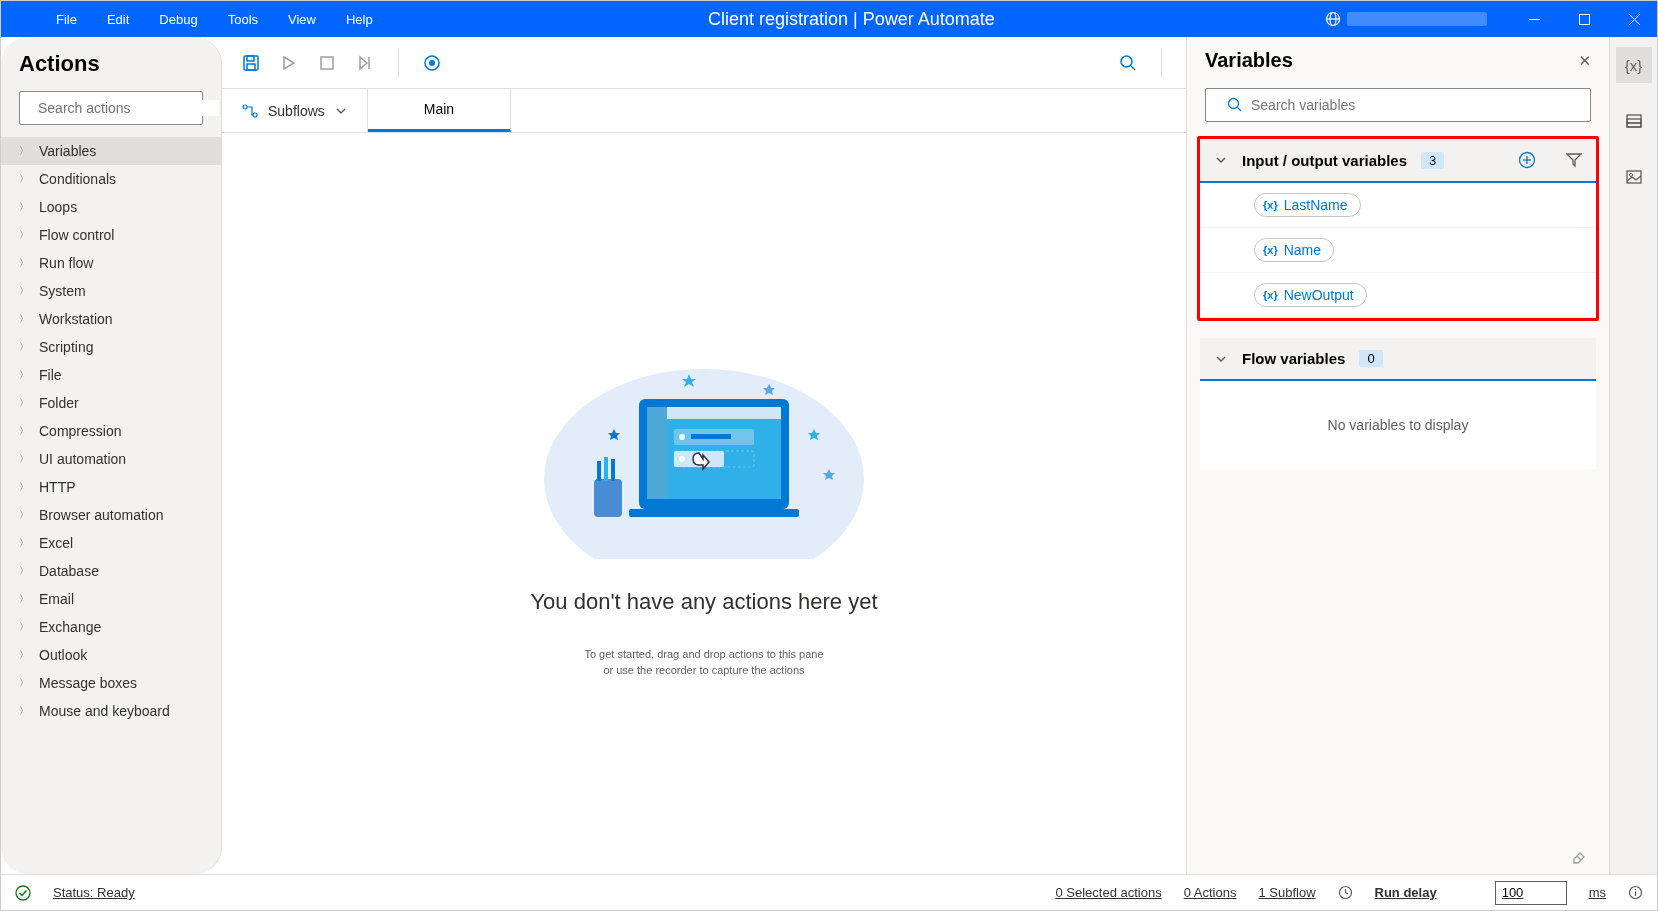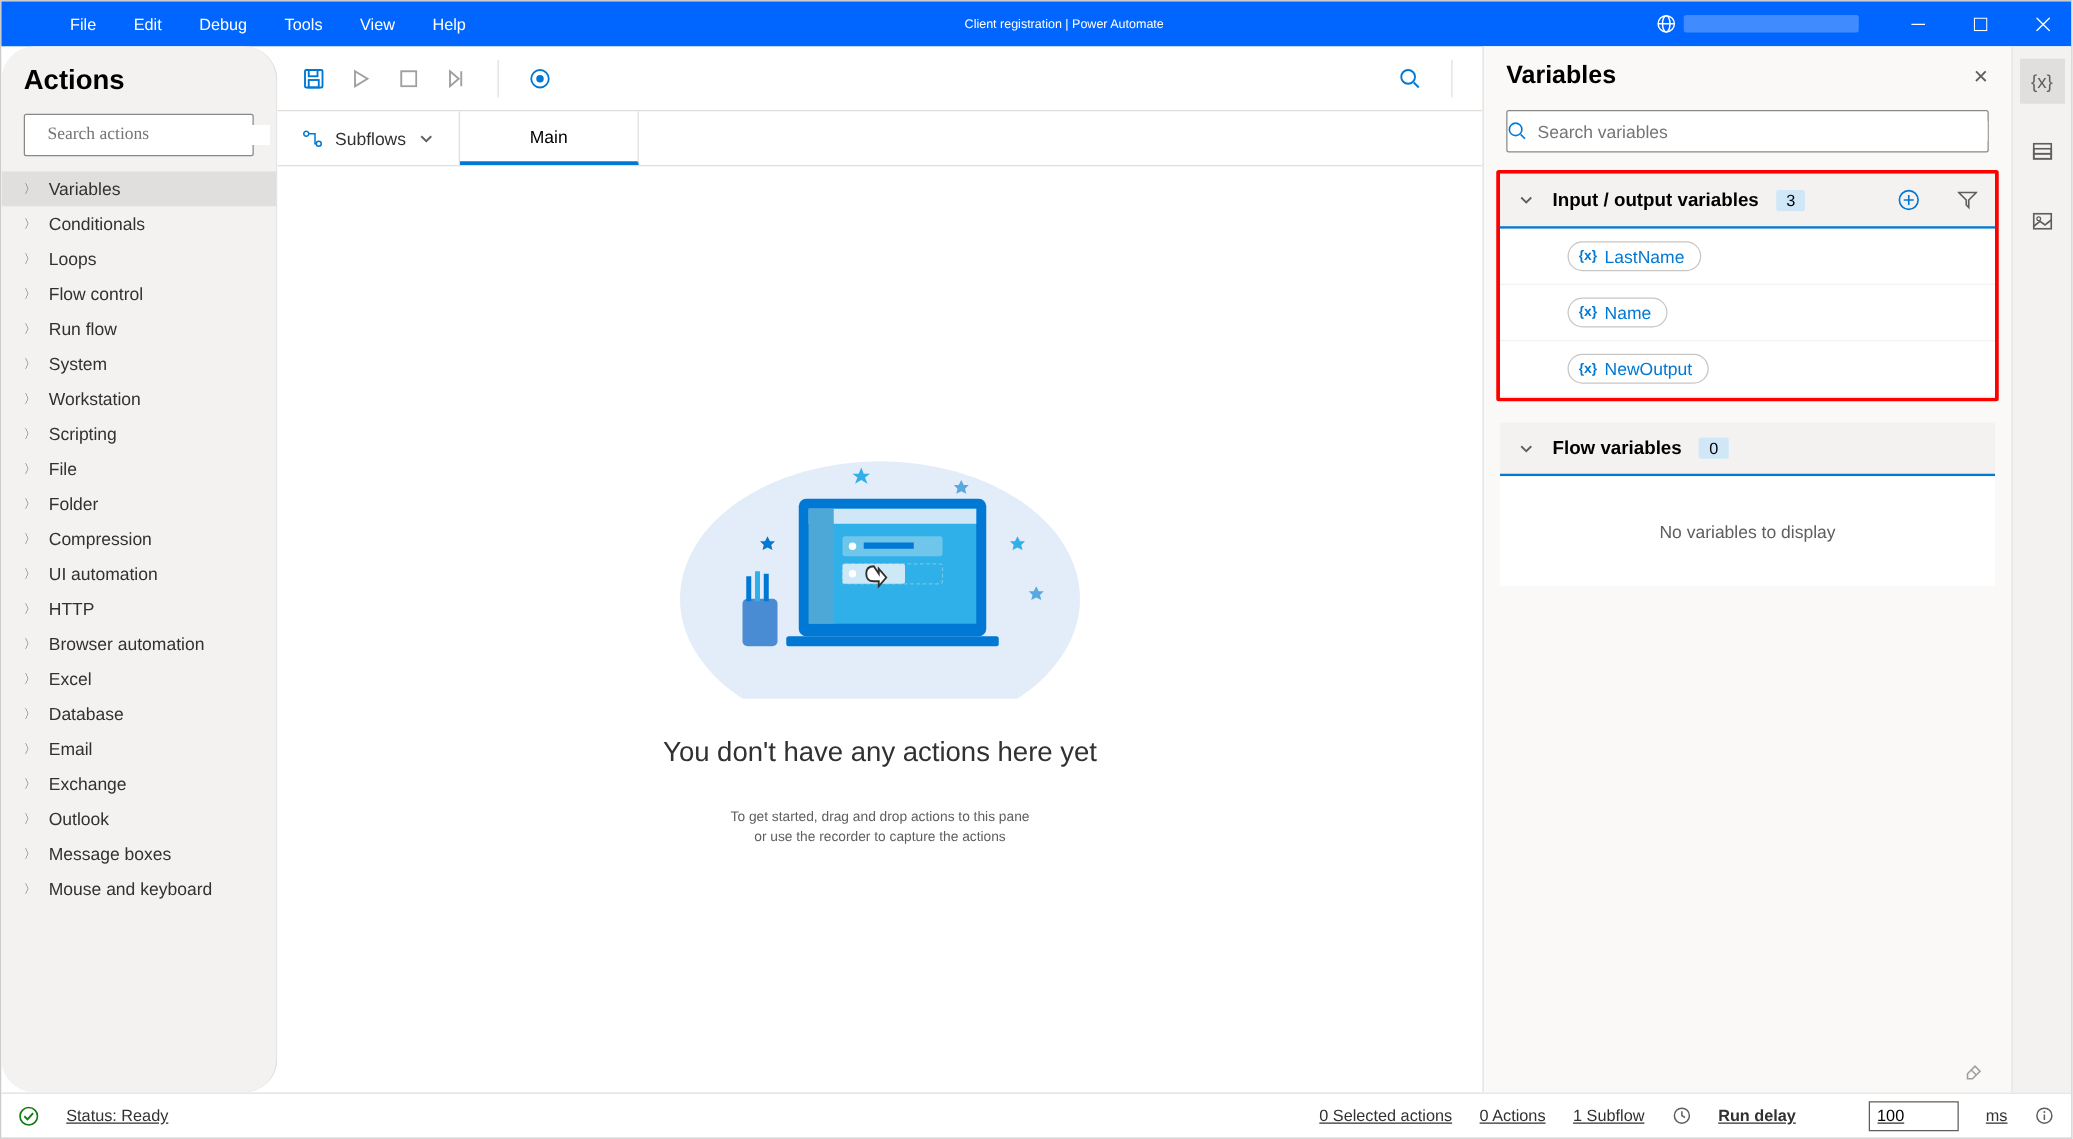--- a/index.html
+++ b/index.html
@@ -1,31 +1,31 @@
 <!DOCTYPE html>
 <html><head>
 <meta charset="utf-8">
 <style>
 * { margin: 0; padding: 0; box-sizing: border-box; font-family: 'Segoe UI', sans-serif; }
 body { width: 1658px; height: 911px; overflow: hidden; background: #fff; display: flex; flex-direction: column; border: 1px solid #ccc; }
 
 .titlebar { height: 36px; background: #0066ff; color: white; display: flex; align-items: center; font-size: 13px; }
 .menubar { display: flex; gap: 0; padding-left: 40px; }
 .menubar span { padding: 0 15px; cursor: pointer; }
-.titlebar-center { flex: 1; text-align: center; font-size: 10px; }
+.titlebar-center { flex: 1; text-align: center; font-size: 18px; }
 .titlebar-right { display: flex; align-items: center; gap: 4px; padding-right: 0; }
 .tenant-badge { display:flex; align-items:center; gap:6px; padding:2px 10px; margin-right:10px; }
 .winbtn { width: 46px; height: 36px; display: flex; align-items: center; justify-content: center; cursor: pointer; }
 
 .main-area { flex: 1; display: flex; overflow: hidden; }
 
 .actions-panel { width: 221px; background: #f3f2f1; display: flex; flex-direction: column; border-right: 1px solid #e1dfdd; border-radius: 27px; }
 .actions-header { padding: 14px 18px 10px; font-size: 22px; font-weight: 600; }
 .actions-search { margin: 4px 18px 12px; height: 34px; border: 1px solid #8a8886; background: white; display: flex; align-items: center; padding: 0 10px; gap: 8px; border-radius: 2px; }
-.actions-search input { border: none; outline: none; flex: 1; font-size: 14px; font-family: Liberation Serif, serif; }
+.actions-search input { border: none; outline: none; flex: 1; font-size: 14px; }
 .actions-list { flex: 1; overflow-y: auto; }
 .action-cat { display: flex; align-items: center; padding: 6px 18px; font-size: 14px; color: #323130; cursor: pointer; gap: 10px; }
 .action-cat.sel { background: #e1dfdd; }
 .chev { font-size: 10px; color: #605e5c; }
 
 .center-panel { flex: 1; display: flex; flex-direction: column; }
 .toolbar { height: 52px; border-bottom: 1px solid #e1dfdd; display: flex; align-items: center; padding: 0 18px; gap: 16px; }
 .tool-btn { width: 22px; height: 22px; display: flex; align-items: center; justify-content: center; cursor: pointer; }
 .tool-sep { width: 1px; height: 30px; background: #e1dfdd; margin: 0 6px; }
 .toolbar-spacer { flex: 1; }
@@ -36,21 +36,21 @@
 
 .canvas { flex: 1; display: flex; flex-direction: column; align-items: center; justify-content: center; color: #605e5c; }
 .canvas h2 { font-size: 22px; font-weight: 400; color: #323130; margin-top: 30px; }
 .canvas p { font-size: 11px; margin-top: 31px; text-align: center; line-height: 1.5; }
 .illustration { width: 330px; height: 230px; position: relative; }
 
 .vars-panel { width: 423px; background: #faf9f8; border-left: 1px solid #e1dfdd; display: flex; flex-direction: column; padding-bottom: 8px; }
 .vars-header { display: flex; align-items: center; padding: 12px 18px; }
 .vars-header h3 { font-size: 20px; font-weight: 600; flex: 1; }
 .close-x { cursor: pointer; color: #605e5c; font-size: 15px; }
-.vars-search { margin: 4px 18px 14px; height: 34px; border: 1px solid #8a8886; background: white; display: flex; align-items: center; padding: 0 0; gap: 8px; border-radius: 2px; }
+.vars-search { margin: 4px 18px 14px; height: 34px; border: 1px solid #8a8886; background: white; display: flex; align-items: center; padding: 0 21px; gap: 8px; border-radius: 2px; }
 .vars-search input { border: none; outline: none; flex: 1; font-size: 14px; }
 
 .var-section { margin: 0 10px 14px; border: 3px solid transparent; }
 .var-section.highlighted { border: 3px solid #ff0000; border-radius: 2px; }
 .var-section-head { display: flex; align-items: center; padding: 12px 14px; background: #f3f2f1; border-bottom: 2px solid #0078d4; gap: 14px; }
 .var-section-head .title { font-size: 15px; font-weight: 700; flex: 0 0 auto; }
 .var-count { background: #d0e7f8; padding: 1px 8px; font-size: 13px; border-radius: 2px; }
 .var-section-head .spacer { flex: 1; }
 .var-section-head .iconbtn { cursor: pointer; color: #0078d4; font-size: 17px; margin-left: 16px; }
 .var-section-head .iconbtn.gray { color: #605e5c; }

